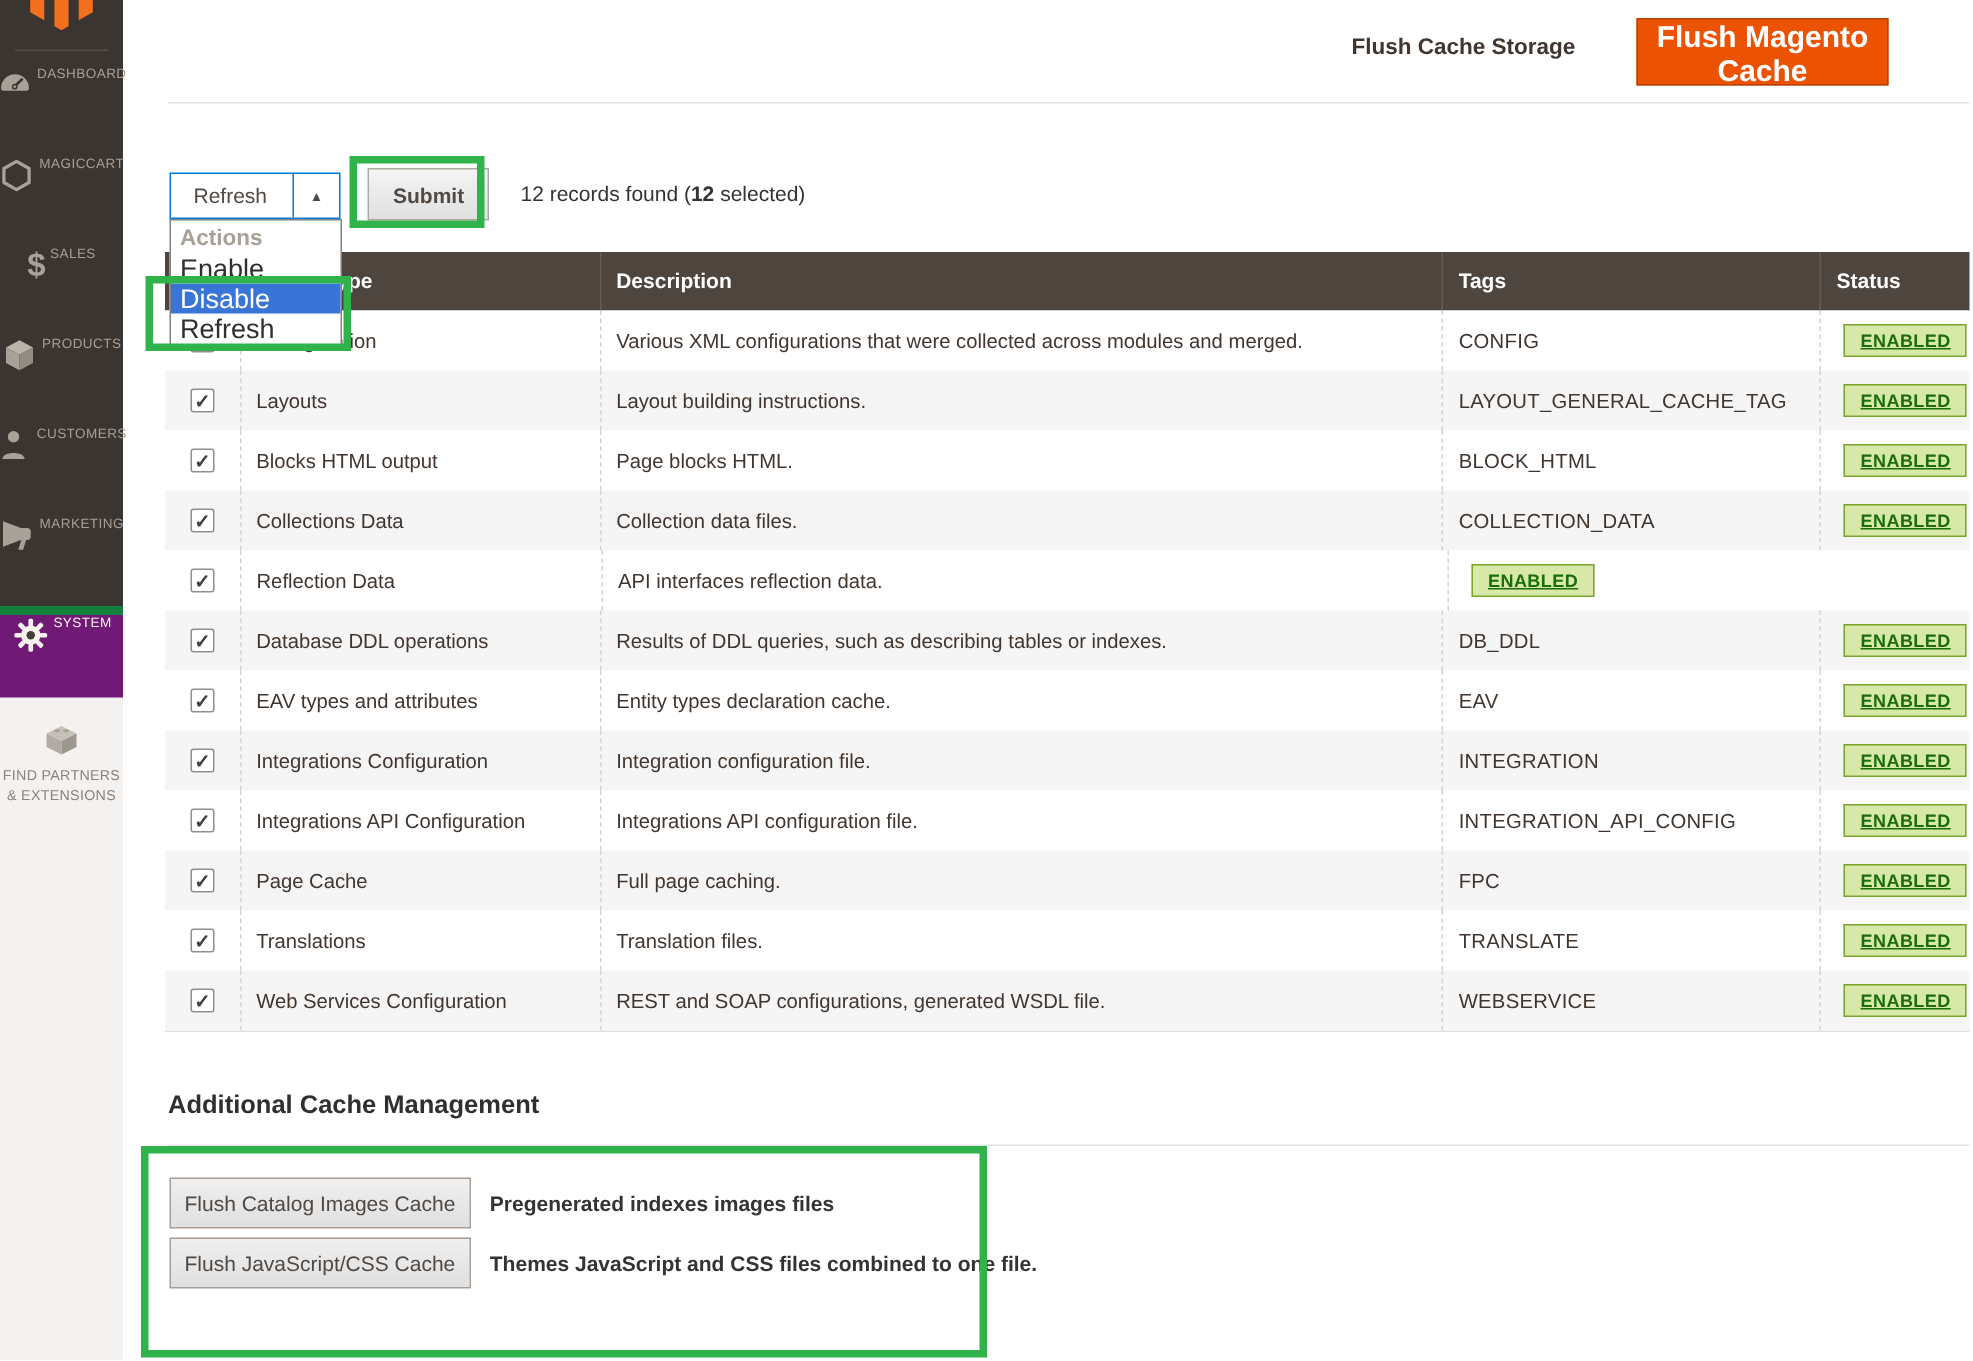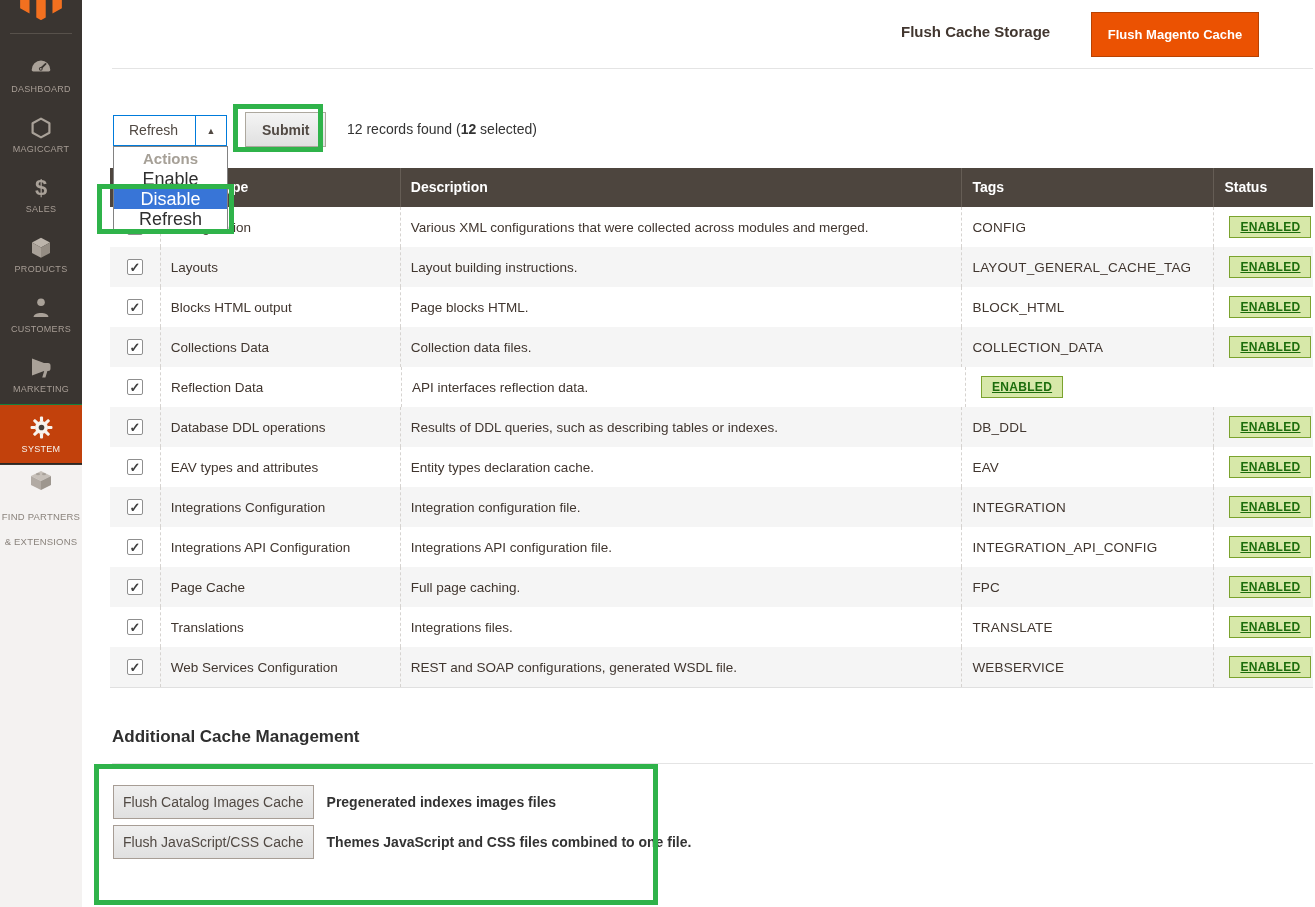--- a/index.html
+++ b/index.html
@@ -4,46 +4,46 @@
 <style>
   html,body{margin:0;padding:0;background:#fff;}
   .screen{position:relative;width:1315px;height:907px;overflow:hidden;background:#fff;
           font-family:"Liberation Sans",sans-serif;-webkit-font-smoothing:antialiased;}
 
   
   .sidebar-dark{position:absolute;left:0;top:0;width:82px;height:465px;background:#3a3531;}
   .logo{position:absolute;left:20px;top:-28px;width:42px;height:48px;}
   .logo-divider{position:absolute;left:10px;top:33px;width:62px;height:1px;background:#57514b;}
   .menu{position:absolute;left:0;top:44px;width:82px;}
-  .menu-item{height:60px;display:flex;flex-direction:column;align-items:center;justify-content:center;gap:3px;cursor:pointer;}
+  .menu-item{height:60px;display:flex;flex-direction:row;justify-content:center;gap:3px;cursor:pointer;}
   .menu-item .menu-icon{height:26px;display:flex;align-items:center;justify-content:center;}
   .menu-label{font-size:9px;letter-spacing:.3px;color:#a79d95;}
-  .menu-item.active{background:#c2410c;border-top:1px solid #15803d;border-bottom:1px solid #2b2723;height:58px;}
+  .menu-item.active{background:#701a75;border-top:6px solid #15803d;border-bottom:1px solid #2b2723;height:58px;}
   .menu-item.active .menu-label{color:#f7f3ee;}
   .dollar-glyph{font-size:22px;font-weight:bold;color:#a9a198;line-height:24px;}
   .sidebar-light{position:absolute;left:0;top:465px;width:82px;height:442px;background:#f4f2f1;}
-  .partner-item{padding-top:1px;display:flex;flex-direction:column;align-items:center;gap:13px;cursor:pointer;}
+  .partner-item{padding-top:14px;display:flex;flex-direction:column;align-items:center;gap:1px;cursor:pointer;}
   .partner-icon{height:28px;margin-bottom:4px;}
   .partner-label{font-size:9.5px;line-height:12px;color:#8a837c;letter-spacing:.2px;}
 
   
   .flush-storage{position:absolute;left:901px;top:23px;font-size:15px;font-weight:bold;color:#41362f;cursor:pointer;}
   .flush-magento{position:absolute;left:1091px;top:12px;width:168px;height:45px;background:#eb5202;border:1px solid #b84202;
-                 color:#fff;font-size:13px;font-weight:bold;font-family:inherit;cursor:pointer;}
+                 color:#fff;font-size:20px;font-weight:bold;font-family:inherit;cursor:pointer;}
   .header-divider{position:absolute;left:112px;top:68px;width:1201px;height:1px;background:#e4e4e4;}
 
   
   .action-select{position:absolute;left:113px;top:115px;width:114px;height:31px;box-sizing:border-box;
                  border:1px solid #007bdb;background:#fff;z-index:20;cursor:pointer;}
   .select-value{position:absolute;left:15px;top:0;line-height:29px;font-size:14px;color:#514943;}
   .select-toggle{position:absolute;right:0;top:0;width:30px;height:100%;border-left:1px solid #007bdb;
                  display:flex;align-items:center;justify-content:center;}
   .caret-up-icon{font-size:9px;color:#514943;}
   .action-dropdown{position:absolute;left:113px;top:146px;width:115px;box-sizing:border-box;background:#fff;
-                   border:1px solid #828282;z-index:30;padding:1px 0;text-align:center;}
+                   border:1px solid #828282;z-index:30;padding:1px 0;}
   .dropdown-header{font-size:15px;font-weight:bold;color:#a6a097;padding:1px 6px;height:19px;line-height:19px;}
   .dropdown-option{font-size:18px;color:#2f2f2f;padding:0 6px;height:20px;line-height:20px;cursor:pointer;}
   .dropdown-option.highlighted{background:#3875d7;color:#fff;}
 
   .submit-btn{position:absolute;left:245px;top:112px;height:35px;padding:0 16px;background:linear-gradient(#f4f4f4,#e0e0e0);
               border:1px solid #ada89e;font-family:inherit;font-size:14px;font-weight:bold;color:#514943;z-index:10;cursor:pointer;}
   .records{position:absolute;left:347px;top:121px;font-size:14px;color:#333;}
   .records b{font-weight:bold;}
 
   
@@ -351,21 +351,21 @@
           <div class="gc col-st">
             <span class="badge">ENABLED</span>
           </div>
         </div>
 
         <div class="grid-row">
           <div class="gc col-cb">
             <span class="checkbox checked"></span>
           </div>
           <div class="gc col-ct">Translations</div>
-          <div class="gc col-de">Integrations files.</div>
+          <div class="gc col-de">Translation files.</div>
           <div class="gc col-tg">TRANSLATE</div>
           <div class="gc col-st">
             <span class="badge">ENABLED</span>
           </div>
         </div>
 
         <div class="grid-row">
           <div class="gc col-cb">
             <span class="checkbox checked"></span>
           </div>

